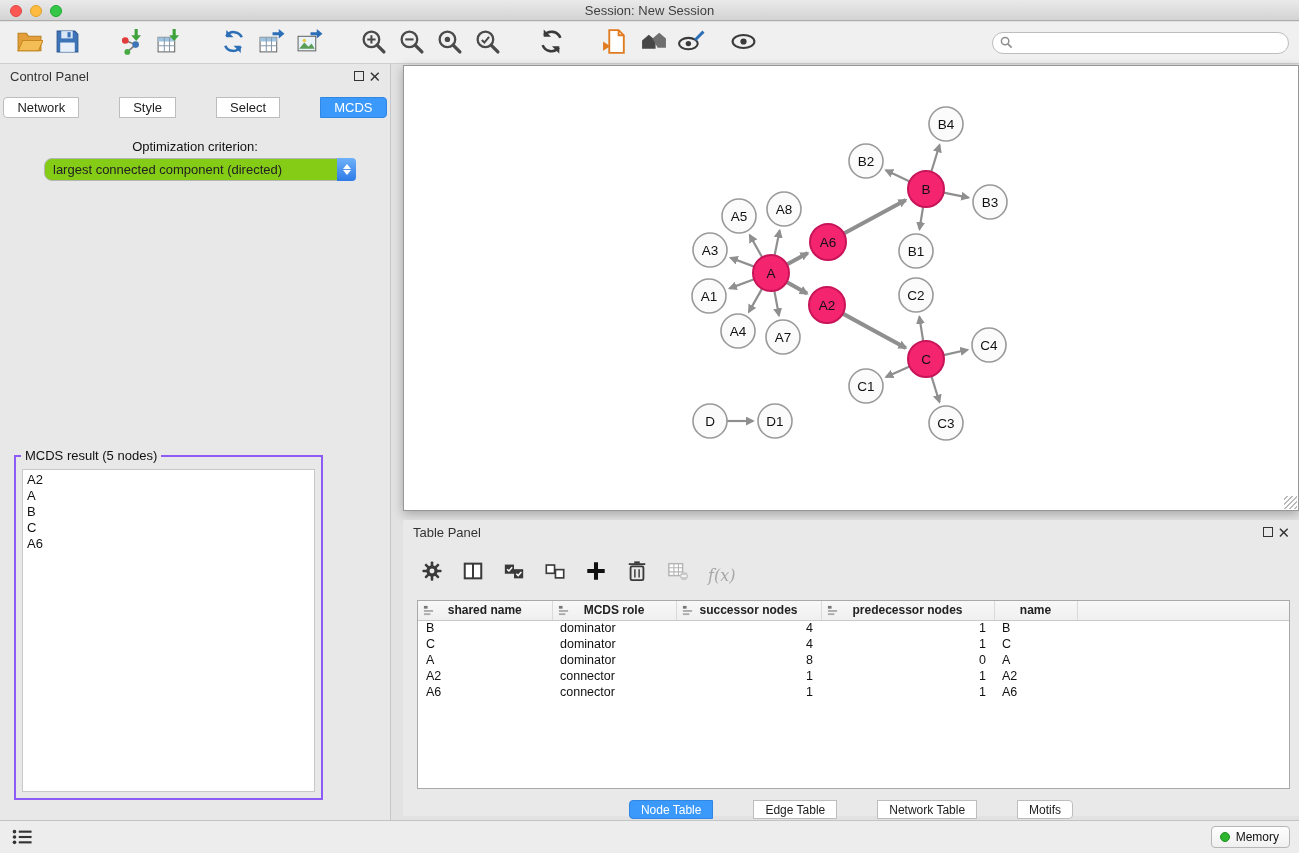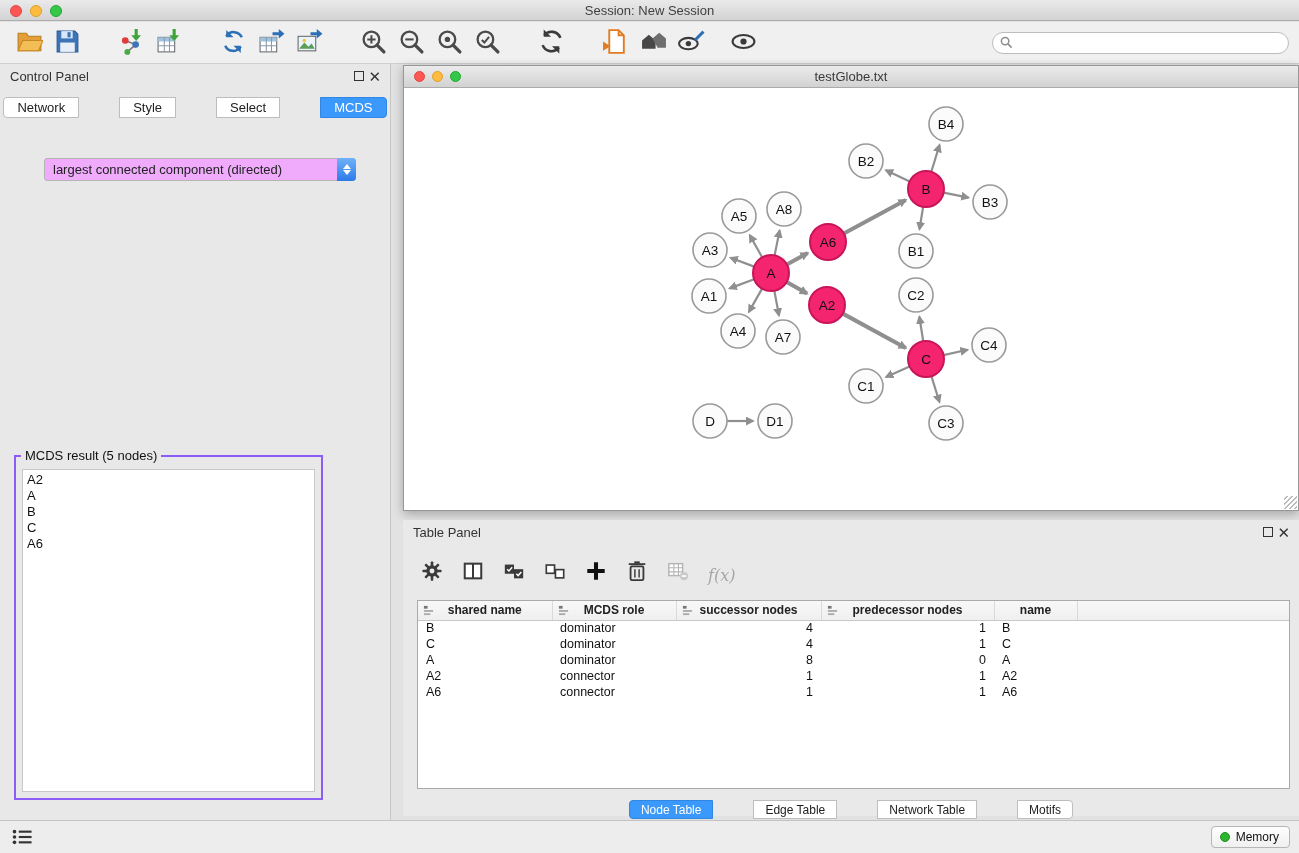--- a/index.html
+++ b/index.html
@@ -37,22 +37,22 @@
   .cp-float { right:26px; } .cp-close { right:9px; }
 
   .seg-tabs { display:flex; justify-content:center; margin-top:7px;gap:41px; }
   .seg { background:#fff; border:1px solid #BDBDBD; margin-left:-1px; padding:0 13px; height:21px;
     line-height:20px; font-size:13px; color:#222; }
   .seg:first-child { border-radius:4px 0 0 4px; margin-left:0; }
   .seg:last-child { border-radius:0 4px 4px 0; }
   .seg.active { background:#3B99FC; border-color:#2F86E3; color:#fff; }
 
   .opt-label { text-align:center; margin-top:21px; font-size:13px; color:#111; }
-  .combo { position:absolute; left:44px; top:94px; width:312px; height:23px; background:#f0abfc;
-    border:1px solid #B5B5B5; border-radius:3px; display:flex; align-items:center; }
+  .combo { position:absolute; left:44px; top:94px; width:312px; height:23px; background:#84cc16;
+    border:1px solid #B5B5B5; border-radius:8px; display:flex; align-items:center; }
   .combo .combo-text { flex:1; padding-left:8px; font-size:13px; white-space:nowrap; overflow:hidden; }
   .combo .combo-arrows { width:19px; height:23px; margin:-1px -1px -1px 0; border-radius:0 4px 4px 0;
     background:linear-gradient(#6FB1F9,#2D7BE8); display:flex; flex-direction:column; align-items:center; justify-content:center; gap:1px; }
   .arr-up { width:0; height:0; border-left:4px solid transparent; border-right:4px solid transparent; border-bottom:5px solid #fff; }
   .arr-dn { width:0; height:0; border-left:4px solid transparent; border-right:4px solid transparent; border-top:5px solid #fff; }
 
   .btn-row { position:absolute; top:128px; left:0; width:100%; display:flex; justify-content:center; gap:14px; }
   .mac-btn { height:22px; padding:0 15px; background:linear-gradient(#FFFFFF,#F1F1F1);
     border:1px solid #B9B9B9; border-radius:4px; font-size:13px; line-height:20px; color:#111; }
 
@@ -259,20 +259,21 @@
       <span>Control Panel</span>
       <span class="panel-ctrl cp-float"><span class="float-box"></span></span>
       <span class="panel-ctrl cp-close close-x">✕</span>
     </div>
     <div class="seg-tabs">
       <div class="seg">Network</div>
       <div class="seg">Style</div>
       <div class="seg">Select</div>
       <div class="seg active">MCDS</div>
     </div>
+    <div class="opt-label">Optimization criterion:</div>
     <div class="combo">
       <span class="combo-text">largest connected component (directed)</span>
       <span class="combo-arrows">
           <span class="arr-up"></span>
           <span class="arr-dn"></span>
         </span>
     </div>
     <div class="groupbox">
       <span class="legend">MCDS result (5 nodes)</span>
       <div class="result-list">
@@ -281,26 +282,20 @@
           <div class="result-item">B</div>
           <div class="result-item">C</div>
           <div class="result-item">A6</div>
         </div>
     </div>
   </div>
 
   <div class="desktop">
 
     <div class="net-window">
-      <div class="net-titlebar">
-        <span class="tl red"></span>
-        <span class="tl yellow"></span>
-        <span class="tl green"></span>
-        <div class="nt">testGlobe.txt</div>
-      </div>
       <div class="net-canvas-wrap">
         <svg width="894" height="422" viewBox="0 0 894 422">
           <defs>
             <marker id="arrowhead" viewBox="0 0 10 10" refX="8" refY="5" markerWidth="9" markerHeight="9" markerUnits="userSpaceOnUse" orient="auto">
               <path d="M0 0 L10 5 L0 10 z" fill="#8F8F8F"></path>
             </marker>
           </defs>
         <line x1="350.12380806862126" y1="190.2605228132534" x2="325.6264568050185" y2="199.3482498949125" stroke="#8F8F8F" stroke-width="2.2" marker-end="url(#arrowhead)"></line>
             <line x1="350.15744884491176" y1="177.64952989234376" x2="326.5853403006634" y2="168.76168568713538" stroke="#8F8F8F" stroke-width="2.2" marker-end="url(#arrowhead)"></line>
             <line x1="358.0985635134089" y1="199.64494897643277" x2="344.8795334836113" y2="222.87839569547106" stroke="#8F8F8F" stroke-width="2.2" marker-end="url(#arrowhead)"></line>

